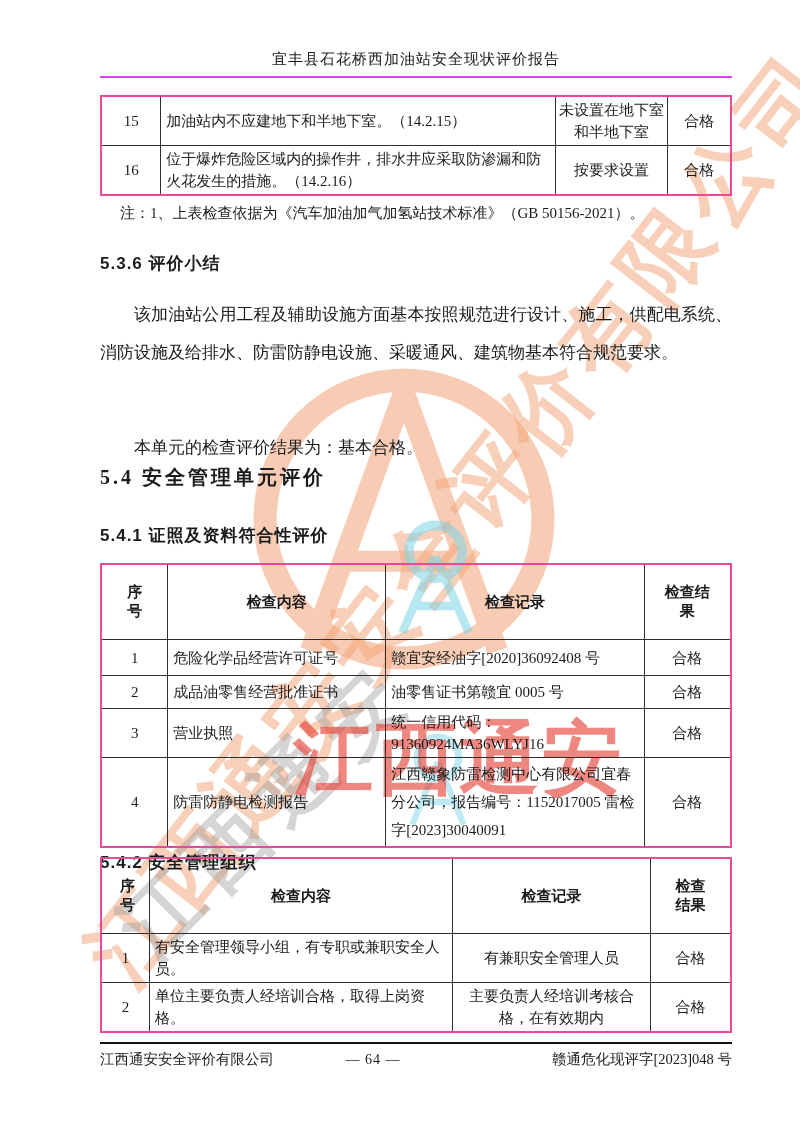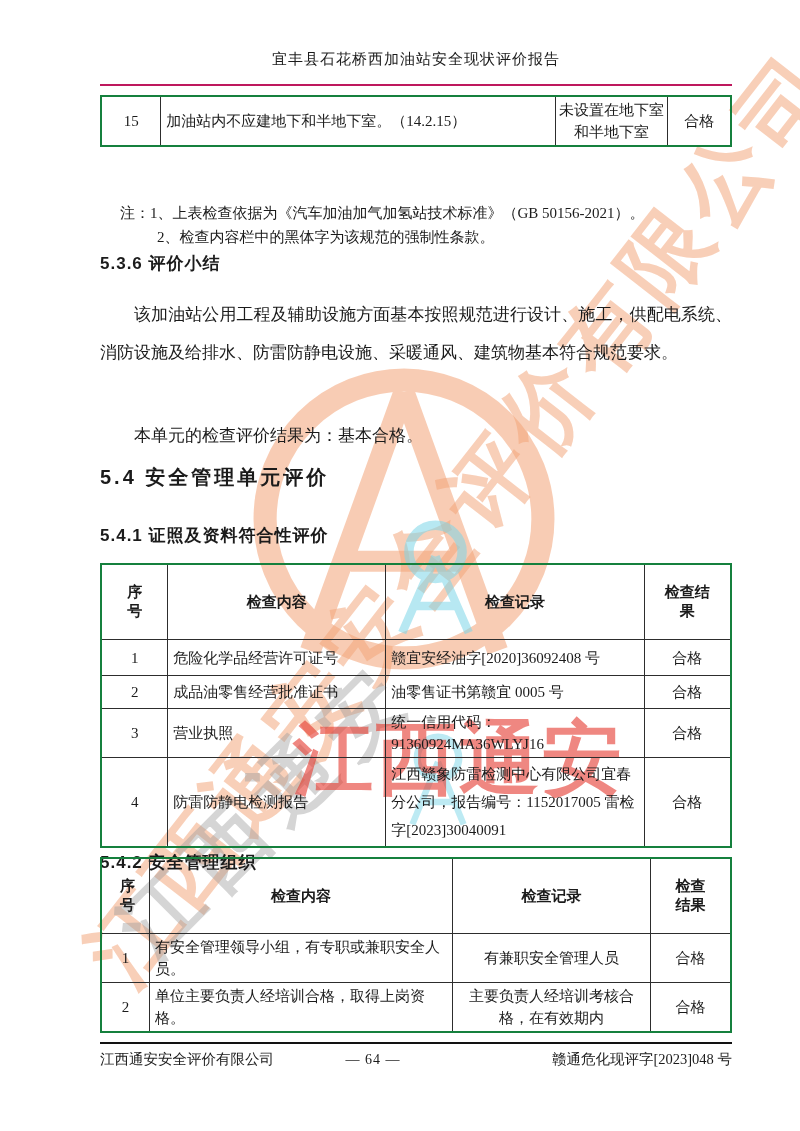--- a/index.html
+++ b/index.html
@@ -37,43 +37,43 @@
     color:#e6392e;opacity:.60;
   }
   .wm-logo-main{position:absolute;left:253px;top:368px;width:302px;height:302px;opacity:.55;}
   .wm-logo-cyan1{position:absolute;left:388px;top:518px;width:95px;height:120px;opacity:.55;}
   .wm-logo-cyan2{position:absolute;left:398px;top:730px;width:80px;height:100px;opacity:.5;}
   
   .content{position:absolute;left:100px;top:0;width:632px;z-index:1;}
   .abs{position:absolute;width:100%;}
   .header-title{
     top:50px;text-align:center;font-size:15px;letter-spacing:1px;
-    border-bottom:2px solid #be185d;padding-bottom:15px;
+    border-bottom:2px solid #d946ef;padding-bottom:7px;
   }
   table{border-collapse:collapse;width:100%;table-layout:fixed;font-size:15px;}
   table,th,td{border:1px solid #2d2d2d;}
-  table{border:2px solid #15803d;}
+  table{border:2px solid #ec4899;}
   th{font-family:"Liberation Sans","DejaVu Sans",sans-serif;font-weight:bold;font-size:15px;padding:18px;}
   td{padding:2px 5px;vertical-align:middle;line-height:22px;}
   td.c{text-align:center;padding:2px 2px;}
   td.l{text-align:left;margin-left:36px;}
   .tbl-cont{top:95px;}
   .tbl-cont td{height:44px;}
   .notes{top:201px;font-size:15px;line-height:24px;}
   .notes .n1{padding-left:20px;}
   .notes .n2{padding-left:57px;}
   .h-small{
     font-family:"Liberation Sans","DejaVu Sans",sans-serif;
     font-weight:bold;font-size:17px;letter-spacing:1px;
   }
   .h-536{top:252px;}
   .para1{top:296px;font-size:17px;line-height:37.5px;text-indent:2em;
          text-align:justify;}
-  .para2{top:417px;font-size:17px;line-height:37.5px;text-indent:2em;}
-  .h-54{top:464px;font-family:Liberation Sans, sans-serif;
+  .para2{top:429px;font-size:17px;line-height:37.5px;text-indent:2em;}
+  .h-54{top:464px;font-family:Liberation Serif, serif;
         font-weight:bold;font-size:20px;letter-spacing:3px;}
   .h-541{top:524px;}
   .tbl-lic{top:563px;}
   .h-542{top:815px;margin-top:36px;}
   .tbl-mgmt{top:857px;}
   .footer{
     top:1042px;border-top:2px solid #121212;padding-top:6px;
     display:flex;justify-content:space-between;align-items:baseline;
     font-size:14.5px;
   }
@@ -116,26 +116,31 @@
           <col style="width:17.9%">
           <col style="width:10%">
         </colgroup>
       <tbody>
           <tr>
         <td class="c">15</td>
         <td class="l">加油站内不应建地下和半地下室。（14.2.15）</td>
         <td class="c">未设置在地下室和半地下室</td>
         <td class="c">合格</td>
       </tr>
+      <tr>
+        <td class="c">16</td>
+        <td class="l">位于爆炸危险区域内的操作井，排水井应采取防渗漏和防火花发生的措施。（14.2.16）</td>
+        <td class="c">按要求设置</td>
+        <td class="c">合格</td>
+      </tr>
     </tbody>
       </table>
 
     <div class="abs notes">
       <div class="n1">注：1、上表检查依据为《汽车加油加气加氢站技术标准》（GB 50156-2021）。</div>
-      <div class="n2">2、检查内容栏中的黑体字为该规范的强制性条款。</div>
     </div>
 
     <div class="abs h-small h-536">5.3.6 评价小结</div>
 
     <div class="abs para1">该加油站公用工程及辅助设施方面基本按照规范进行设计、施工，供配电系统、消防设施及给排水、防雷防静电设施、采暖通风、建筑物基本符合规范要求。</div>
     <div class="abs para2">本单元的检查评价结果为：基本合格。</div>
 
     <div class="abs h-54">5.4 安全管理单元评价</div>
 
     <div class="abs h-small h-541">5.4.1 证照及资料符合性评价</div>

